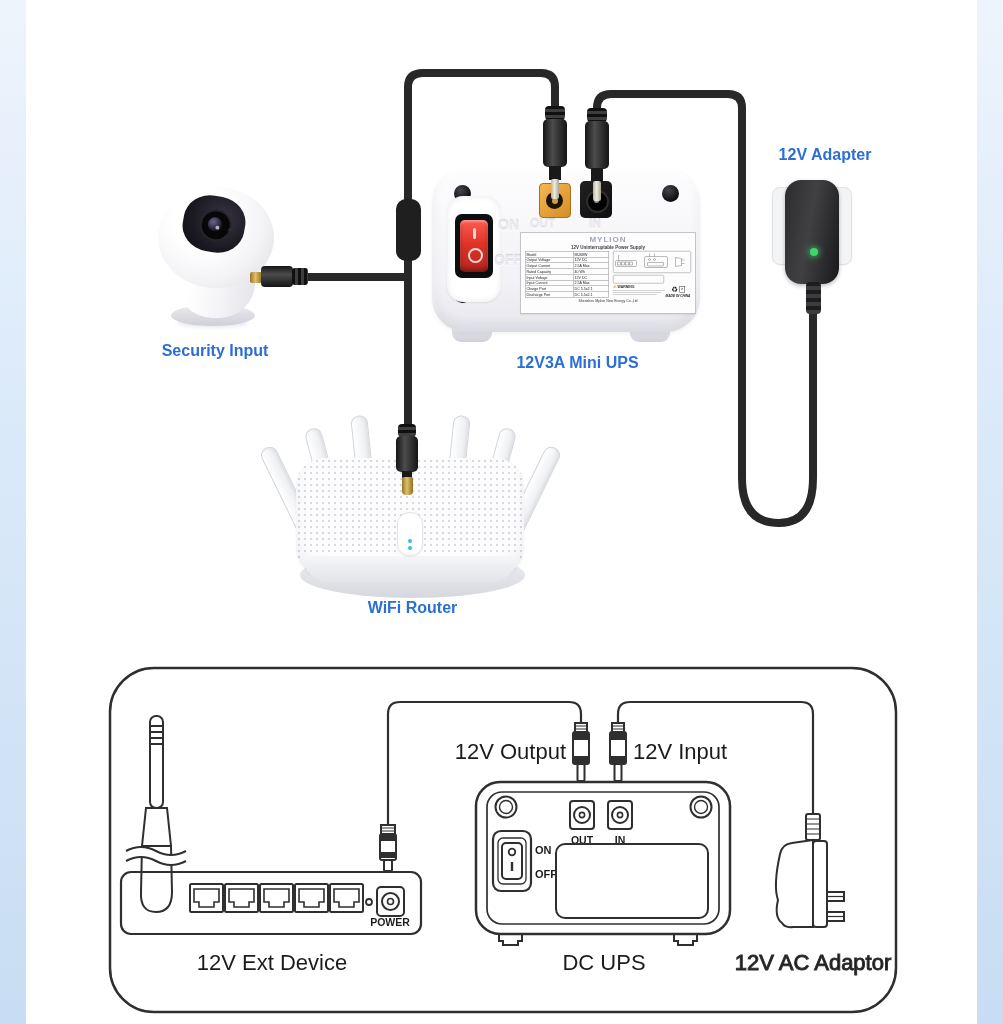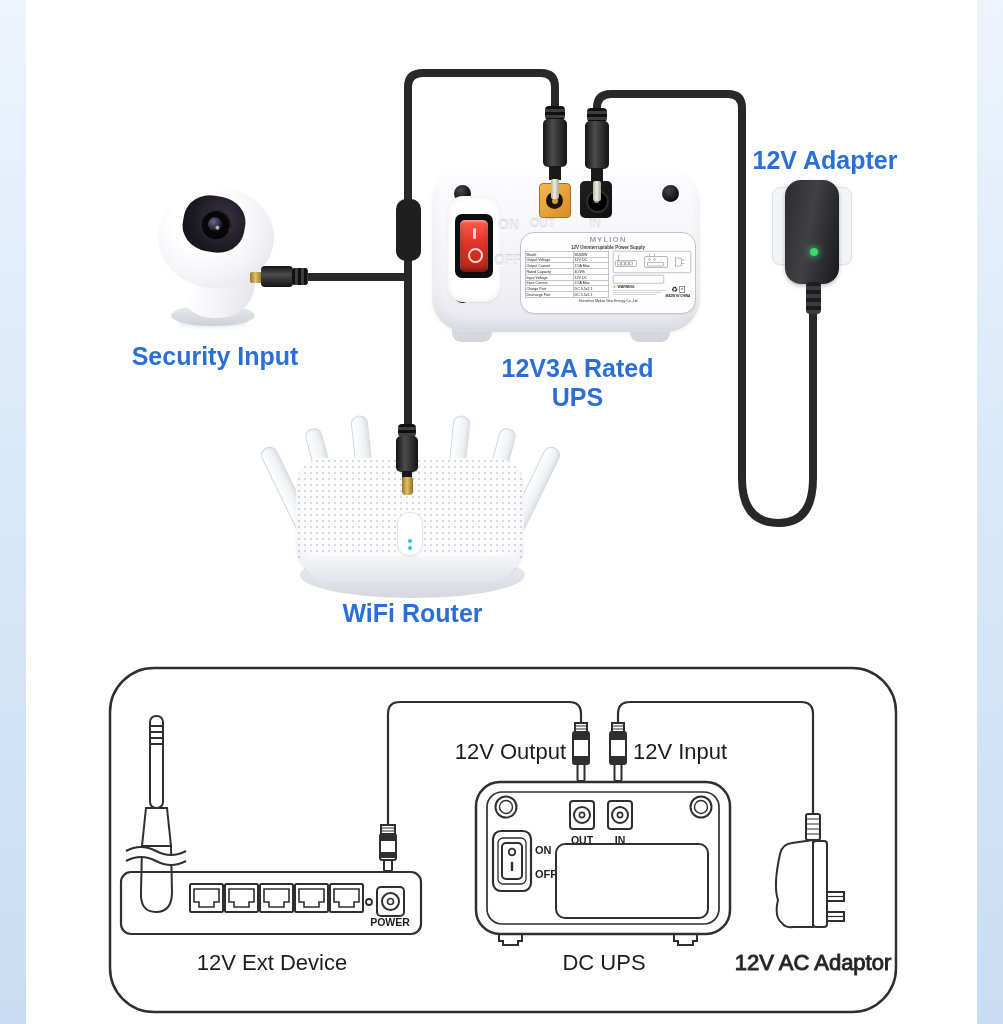--- a/index.html
+++ b/index.html
@@ -4,21 +4,21 @@
 <style>
   html,body{margin:0;padding:0;background:#fff;}
   #stage{position:relative;width:1003px;height:1024px;background:#ffffff;overflow:hidden;
          font-family:"Liberation Sans",sans-serif;}
   .abs{position:absolute;}
   
   .strip{position:absolute;top:0;width:26px;height:1024px;
          background:linear-gradient(180deg,#eef4fc 0%,#ddebfa 35%,#c8ddf3 100%);}
   #strip-left{left:0;} #strip-right{right:0;}
   
-  .bluelabel{position:absolute;color:#2b6fd6;font-weight:bold;font-size:25px;text-align:center;}
+  .bluelabel{position:absolute;color:#2b6fd6;font-weight:bold;font-size:16px;text-align:center;}
   
   .cam-base{left:171px;top:305px;width:84px;height:21px;border-radius:50%;
             background:linear-gradient(180deg,#eaeaef,#cfcfd8);}
   .cam-shadow{left:178px;top:318px;width:70px;height:9px;border-radius:50%;background:#e3e4ea;filter:blur(2px);}
   .cam-body{left:177px;top:250px;width:78px;height:68px;
             border-radius:40% 40% 46% 46% / 34% 34% 52% 52%;
             background:linear-gradient(100deg,#ffffff 20%,#f3f3f6 60%,#e2e2e8);}
   .cam-head{left:158px;top:187px;width:116px;height:101px;border-radius:50%;
             background:radial-gradient(circle at 38% 32%,#ffffff 30%,#f3f3f6 62%,#dededf 95%);}
   .cam-face{left:183px;top:196px;width:62px;height:56px;border-radius:44%;
@@ -60,21 +60,21 @@
   .rock-o{left:8px;top:28px;width:11px;height:11px;border:2.5px solid #f6d7d2;border-radius:50%;}
   .emboss{position:absolute;font-weight:bold;color:#e9e9ee;
           text-shadow:0 1px 1px #ffffff,0 -1px 1px #d2d2da;}
   .port-out{left:539px;top:183px;width:30px;height:33px;border-radius:4px;z-index:2;
             background:linear-gradient(135deg,#f4b84f,#d78d27);border:1px solid #a96f1d;}
   .port-in{left:580px;top:181px;width:32px;height:37px;border-radius:5px;z-index:2;
             background:linear-gradient(135deg,#202020,#0e0e0e);}
   .port-hole{position:absolute;border-radius:50%;}
   
   .plate{left:520px;top:232px;width:174px;height:80px;background:#fdfdfd;border:1px solid #c3c3c9;
-         border-radius:14px;overflow:hidden;z-index:3;box-shadow:0 1px 1px rgba(0,0,0,.06);}
+         border-radius:0;overflow:hidden;z-index:3;box-shadow:0 1px 1px rgba(0,0,0,.06);}
   .plate-inner{width:348px;height:160px;transform:scale(.5);transform-origin:0 0;padding:4px 8px;box-sizing:border-box;}
   .brand{font-size:16px;font-weight:bold;letter-spacing:2px;color:#9aa4bd;text-align:center;}
   .subtl{font-size:9px;font-weight:bold;color:#3c3c42;text-align:center;margin-top:1px;}
   .plate-cols{display:flex;margin-top:3px;}
   .spec-table{width:168px;border:1px solid #8f8f94;border-bottom:none;}
   .srow{display:flex;border-bottom:1px solid #8f8f94;height:10.5px;font-size:7.2px;color:#222;}
   .srow span{display:block;padding:0.5px 2px;overflow:hidden;white-space:nowrap;}
   .srow .k{width:58%;border-right:1px solid #8f8f94;}
   .srow .v{width:42%;}
   .plate-right{width:156px;margin-left:8px;display:flex;flex-direction:column;}
@@ -312,21 +312,21 @@
   </div>
 
   <div class="abs" style="left:396px;top:424px;width:22px;height:72px;z-index:6;">
     <div class="abs ribsV" style="left:2px;top:0;width:18px;height:13px;"></div>
     <div class="abs pbodyV" style="left:0;top:12px;width:22px;height:36px;"></div>
     <div class="abs pneck" style="left:6px;top:47px;width:10px;height:7px;"></div>
     <div class="abs ppinG" style="left:5.5px;top:53px;width:11px;height:18px;border-radius:2px 2px 4px 4px;"></div>
   </div>
 
   <div class="bluelabel" style="left:120px;top:342px;width:190px;">Security Input</div>
-  <div class="bluelabel" style="left:480px;top:354px;width:195px;">12V3A Rated UPS</div>
+  <div class="bluelabel" style="left:480px;top:354px;width:195px;">12V3A Mini UPS</div>
   <div class="bluelabel" style="left:745px;top:146px;width:160px;">12V Adapter</div>
   <div class="bluelabel" style="left:330px;top:599px;width:165px;">WiFi Router</div>
 
   <svg id="diagram-svg" width="1003" height="364" viewBox="0 0 1003 364">
 
     <rect class="ln" x="110" y="8" width="786" height="344" rx="44" stroke-width="2.5"></rect>
 
     <g class="ln" stroke-width="2.2" stroke-linecap="round">
       <path d="M 388 165 L 388 54 Q 388 42 400 42 L 569 42 Q 581 42 581 54 L 581 62"></path>
       <path d="M 618 62 L 618 54 Q 618 42 630 42 L 801 42 Q 813 42 813 54 L 813 154"></path>

